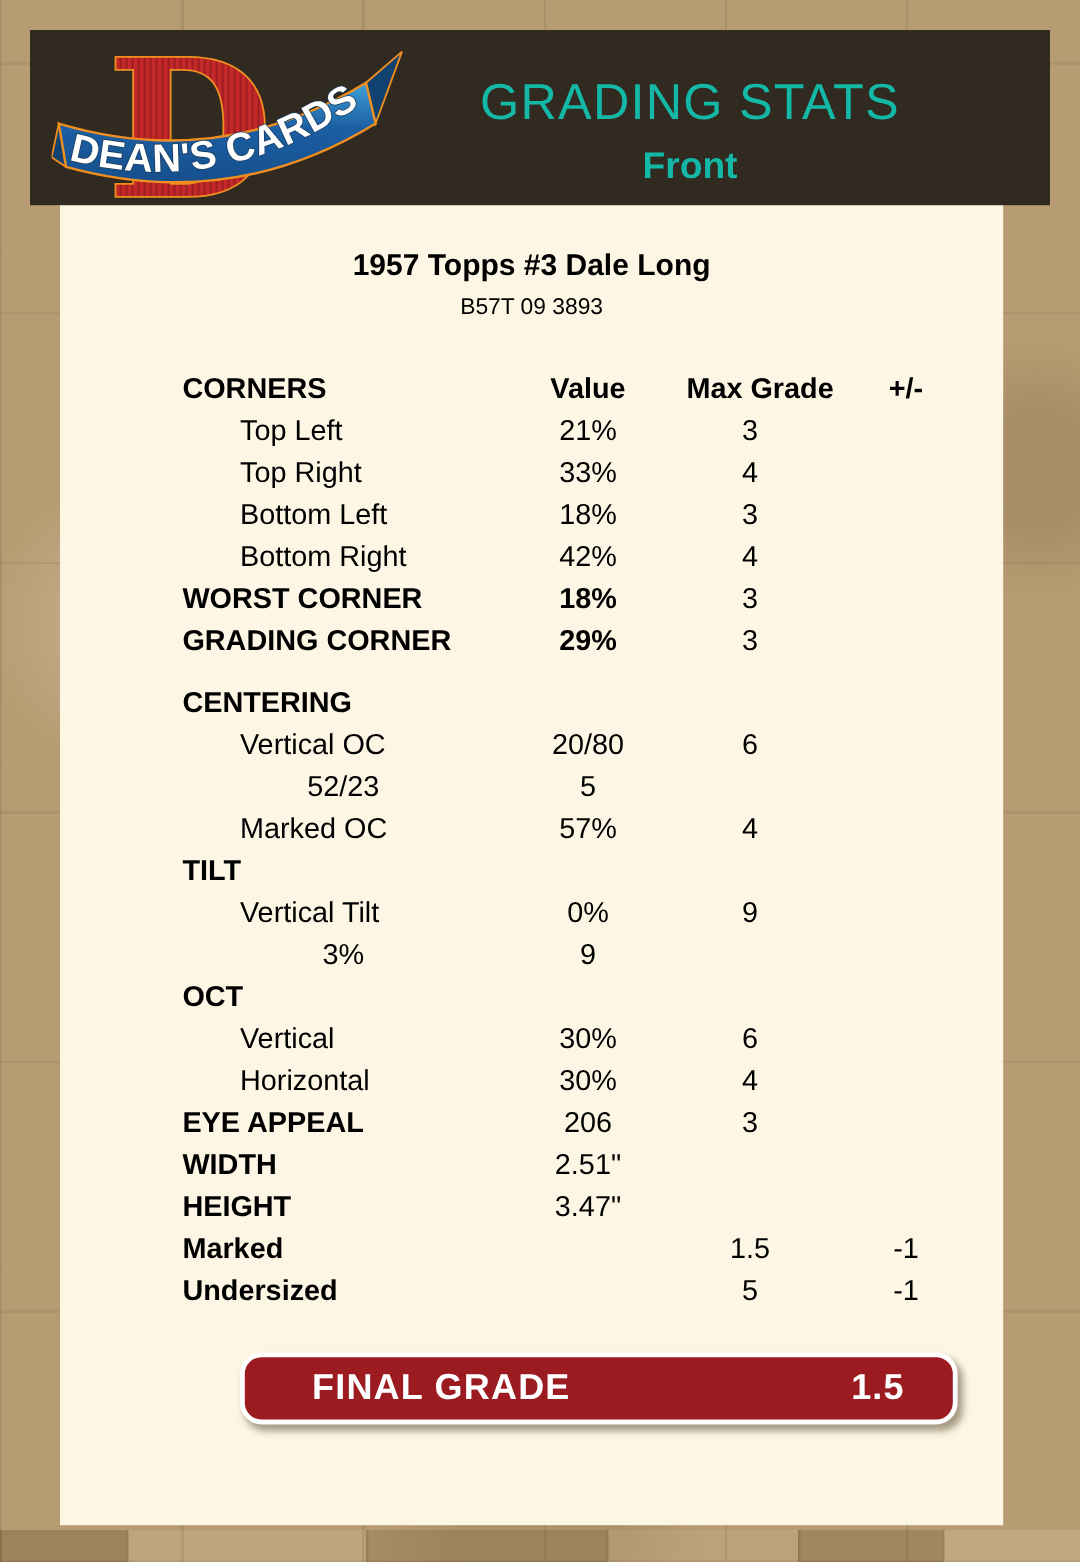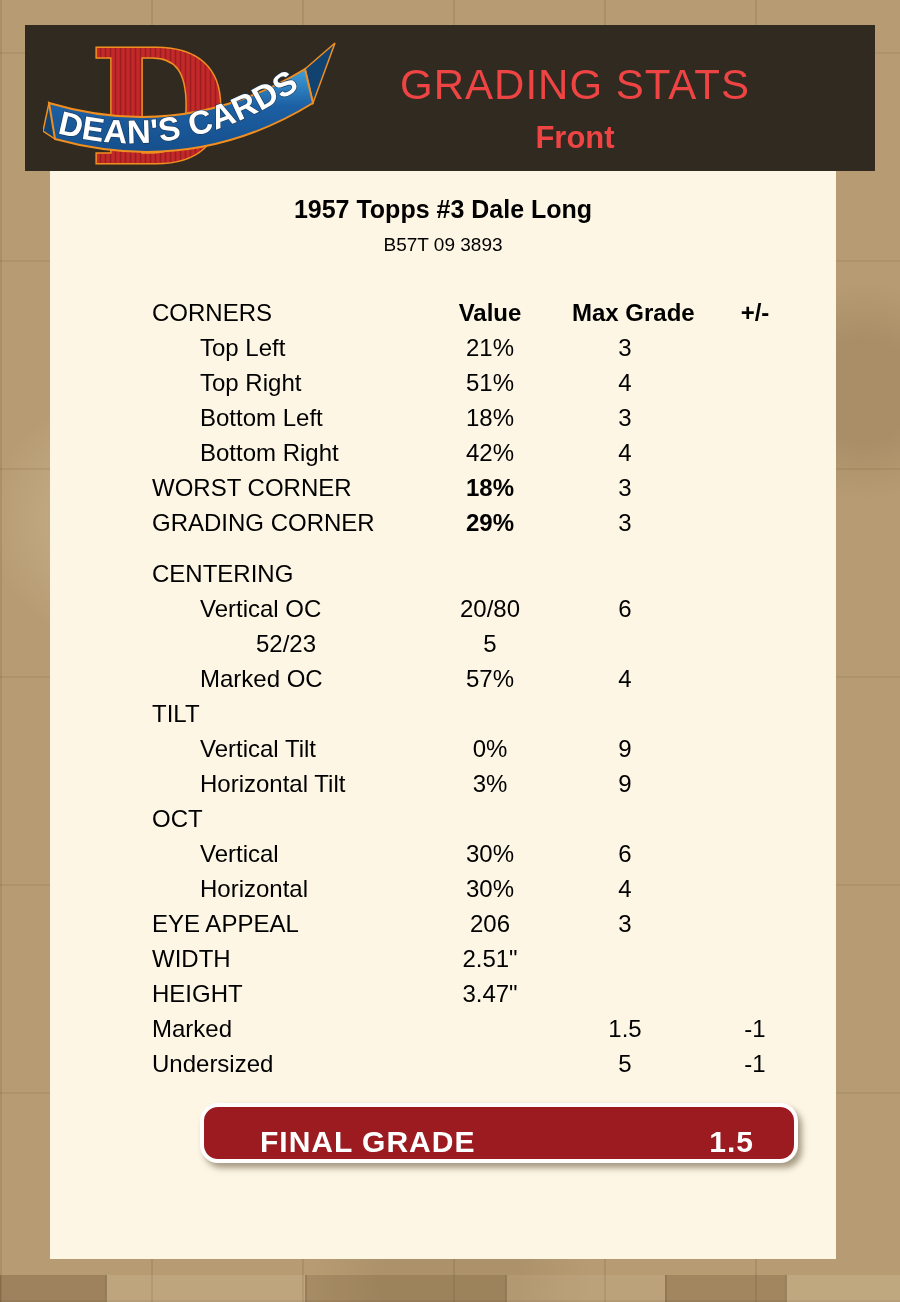--- a/index.html
+++ b/index.html
@@ -12,42 +12,42 @@
       repeating-linear-gradient(90deg, rgba(87,66,37,.14) 0 2px, rgba(255,255,255,0) 2px 151px),
       repeating-linear-gradient(0deg, rgba(87,66,37,.10) 0 2px, rgba(255,255,255,0) 2px 208px),
       radial-gradient(circle at 12% 40%, rgba(255,246,222,.12) 0 60px, rgba(255,255,255,0) 120px),
       radial-gradient(circle at 96% 30%, rgba(80,58,30,.14) 0 50px, rgba(255,255,255,0) 110px),
       radial-gradient(circle at 50% 98%, rgba(80,58,30,.10) 0 70px, rgba(255,255,255,0) 140px);
   }
   .bstrip{position:absolute;left:0;bottom:0;width:900px;height:27px;z-index:0;}
   .bcard{position:absolute;top:0;height:27px;border-left:1px solid rgba(87,66,37,.25);border-right:1px solid rgba(87,66,37,.25);}
   .topbar{position:absolute;left:25px;top:25px;width:850px;height:146px;background:#312a21;z-index:2;}
   .logo-svg{position:absolute;left:18px;top:2px;width:300px;height:144px;}
-  .titles{position:absolute;top:36px;left:310px;width:480px;text-align:center;color:#ef4444;}
+  .titles{position:absolute;top:36px;left:310px;width:480px;text-align:center;color:#14b8a6;}
   .main-title{font-size:42px;line-height:48px;letter-spacing:1px;font-weight:400;}
   .sub-title{font-size:31px;line-height:34px;margin-top:12px;font-weight:700;}
-  .panel{position:absolute;left:50px;top:155px;width:786px;height:1104px;background:#fdf6e4;z-index:1;color:#000;}
+  .panel{position:absolute;left:50px;top:167px;width:786px;height:1104px;background:#fdf6e4;z-index:1;color:#000;}
   .card-title{margin:41px 0 0 0;text-align:center;font-size:25px;line-height:27px;font-weight:700;}
   .card-serial{margin-top:8px;text-align:center;font-size:19px;line-height:27px;}
   .stats{margin-top:37px;}
   .row{display:grid;grid-template-columns:268px 140px 130px 130px;height:35px;align-items:center;margin-left:102px;font-size:24px;}
   .row span{display:block;}
   .c-label{text-align:left;white-space:nowrap;}
   .c-value,.c-max,.c-pm{text-align:center;white-space:nowrap;}
   .f-indent .c-label{padding-left:48px;}
-  .f-bold .c-label{font-weight:400;}
+  .f-bold .c-label{font-weight:700;}
   .f-vbold .c-value{font-weight:700;}
   .f-mbold .c-max{font-weight:700;margin-left:12px;}
   .f-pbold .c-pm{font-weight:700;}
   .f-gap{margin-top:16px;}
   .final-grade{
-    margin:22px 0 0 150px;width:494px;height:52px;
+    margin:34px 0 0 150px;width:494px;height:52px;
     background:#9c1b20;border:4px solid #ffffff;border-radius:18px;
     box-shadow:4px 5px 6px rgba(95,80,55,.55);
-    display:flex;align-items:flex-end;justify-content:space-between;
+    display:flex;align-items:center;justify-content:space-between;
     padding:0 40px 0 56px;box-sizing:content-box;
     color:#ffffff;font-size:30px;font-weight:700;letter-spacing:1px;cursor:pointer;
   }
 </style>
 </head>
 <body>
 
 <div class="page">
 
   <div class="bstrip">
@@ -98,21 +98,21 @@
           <span class="c-pm">+/-</span>
         </div>
         <div class="row f-indent">
           <span class="c-label">Top Left</span>
           <span class="c-value">21%</span>
           <span class="c-max">3</span>
           <span class="c-pm"></span>
         </div>
         <div class="row f-indent">
           <span class="c-label">Top Right</span>
-          <span class="c-value">51%</span>
+          <span class="c-value">33%</span>
           <span class="c-max">4</span>
           <span class="c-pm"></span>
         </div>
         <div class="row f-indent">
           <span class="c-label">Bottom Left</span>
           <span class="c-value">18%</span>
           <span class="c-max">3</span>
           <span class="c-pm"></span>
         </div>
         <div class="row f-indent">
@@ -162,21 +162,20 @@
           <span class="c-max"></span>
           <span class="c-pm"></span>
         </div>
         <div class="row f-indent">
           <span class="c-label">Vertical Tilt</span>
           <span class="c-value">0%</span>
           <span class="c-max">9</span>
           <span class="c-pm"></span>
         </div>
         <div class="row f-indent">
-          <span class="c-label">Horizontal Tilt</span>
           <span class="c-value">3%</span>
           <span class="c-max">9</span>
           <span class="c-pm"></span>
         </div>
         <div class="row f-bold">
           <span class="c-label">OCT</span>
           <span class="c-value"></span>
           <span class="c-max"></span>
           <span class="c-pm"></span>
         </div>

